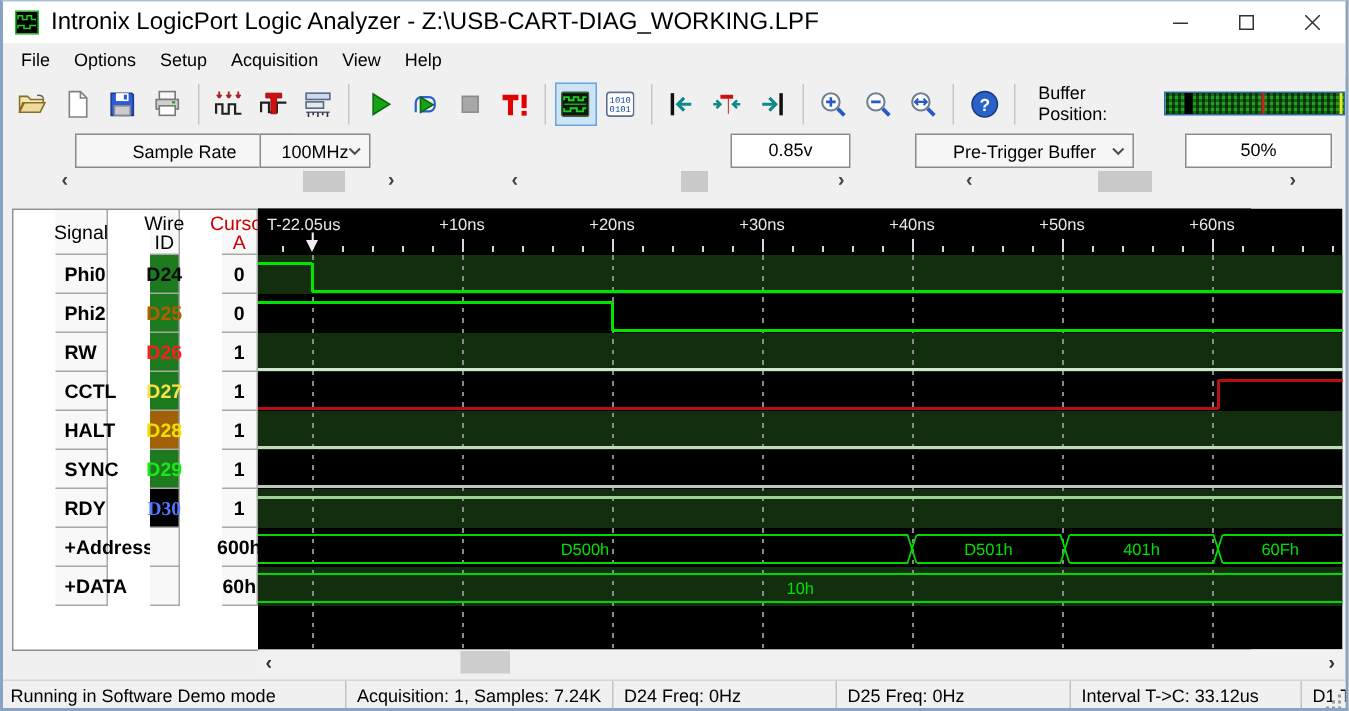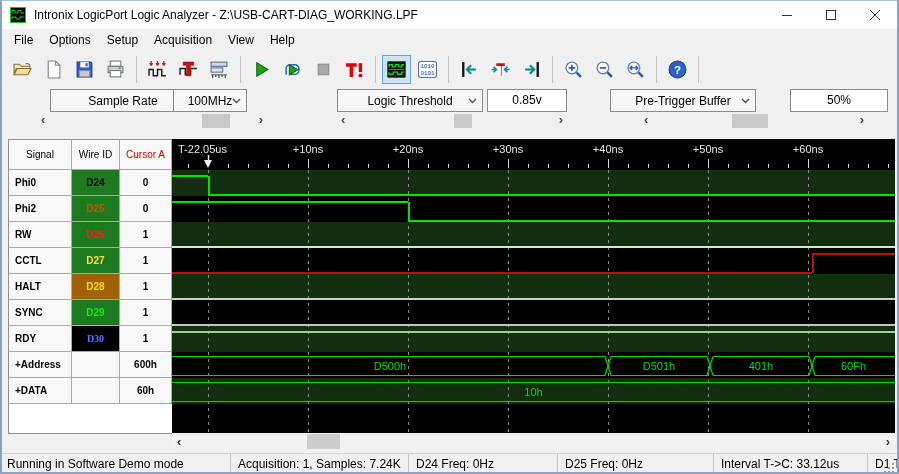--- a/index.html
+++ b/index.html
@@ -2,21 +2,21 @@
 <html><head>
 <meta charset="utf-8">
 <style>
   html,body{margin:0;padding:0;background:#c0c0c0;}
   .window{position:relative;width:899px;height:474px;background:#f0f0f0;
     font-family:"Liberation Sans",sans-serif;overflow:hidden;box-sizing:border-box;
     border-top:1px solid #a8c0d8;border-left:2px solid #88a4c0;border-right:2px solid #88a4c0;border-bottom:2px solid #88a4c0;}
   
   .titlebar{position:absolute;left:0;top:0;width:100%;height:28px;background:#ffffff;display:flex;align-items:center;}
   .titlebar .appico{margin:0 8px 0 8px;display:flex;}
-  .title-text{font-size:12px;color:#000;white-space:nowrap;}
+  .title-text{font-size:16px;color:#000;white-space:nowrap;}
   .capbtns{position:absolute;right:0;top:0;height:28px;display:flex;}
   .cap{width:44px;height:28px;display:flex;align-items:center;justify-content:center;}
   
   .menubar{position:absolute;left:0;top:28px;width:100%;height:22px;background:#f0f0f0;display:flex;align-items:center;padding-left:4px;box-sizing:border-box;}
   .menu-item{font-size:12px;color:#000;padding:2px 8px;}
   
   .toolbar{position:absolute;left:0;top:50px;width:100%;height:36px;display:flex;align-items:center;padding-left:5px;box-sizing:border-box;}
   .tb-btn{width:27px;height:27px;display:flex;align-items:center;justify-content:center;border:1px solid transparent;margin:0 1px;}
   .tb-btn.active{background:#cde4f7;border:1px solid #66a7dd;}
   .tb-sep{width:1px;height:27px;background:#c6c6c6;margin:0 5px;}
@@ -36,21 +36,21 @@
      display:flex;align-items:center;justify-content:center;font-size:12px;color:#000;}
   .combo .chev{position:absolute;right:5px;top:3px;}
   .editbox{position:absolute;top:88px;height:23px;background:#fff;border:1px solid #8a8a8a;box-sizing:border-box;
      font-size:12px;text-align:center;line-height:21px;color:#000;}
   .mini{position:absolute;top:113px;height:14px;}
   .mini .ar{position:absolute;top:-1px;font-size:13px;font-weight:bold;color:#444;line-height:14px;}
   .mini .thumb{position:absolute;top:0;height:14px;background:#c9c9c9;}
   
   .sigtable{position:absolute;left:6px;top:138px;width:165px;height:295px;background:#fff;border:1px solid #909090;box-sizing:border-box;}
   .trow{display:grid;grid-template-columns:63px 48px 52px;}
-  .cell{border-right:1px solid #a8a8a8;border-bottom:1px solid #a8a8a8;display:flex;align-items:center;font-size:10px;color:#000;box-sizing:border-box;background:#f8f8f8;}
+  .cell{border-right:1px solid #a8a8a8;border-bottom:1px solid #a8a8a8;display:flex;align-items:center;font-size:13px;color:#000;box-sizing:border-box;background:#f8f8f8;margin-left:28px;}
   .hrow .cell{height:30px;justify-content:center;text-align:center;line-height:13px;}
   .drow .cell{height:26px;font-weight:bold;}
   .c-sig{padding-left:6px;}
   .c-wire,.c-cur{justify-content:center;}
   .hdr-cursor{color:#cc0000;}
   
   .wavewrap{position:absolute;left:170px;top:138px;width:662px;height:294px;background:#000;}
   
   .hscroll{position:absolute;left:170px;top:432px;width:723px;height:17px;background:#f1f1f1;}
   .hs-ar{position:absolute;top:0;font-size:13px;font-weight:bold;color:#333;line-height:17px;}
@@ -252,36 +252,38 @@
         </svg>
       </span>
     <span class="tb-sep"></span>
     <span class="tb-btn">
         <svg class="ti" viewBox="0 0 18 18">
           <circle cx="9" cy="9" r="8" fill="#2b62c9" stroke="#1a3a80"></circle>
           <text x="9" y="13" font-size="11" font-weight="bold" text-anchor="middle" fill="#fff">?</text>
         </svg>
       </span>
     <span class="tb-sep"></span>
+    <span class="bufwrap">
+      <span class="buflabel">Buffer Position:</span>
+      <span class="buffer-slider">
+        <span class="buf-marker"></span>
+        <span class="buf-trig"></span>
+        <span class="buf-end"></span>
+      </span>
+    </span>
   </div>
 
   <div class="combo" style="left:48px;width:146px;">
     <span>Sample Rate</span>
     <span class="chev"><svg width="9" height="6">
           <path d="M1 1l3.5 3.5L8 1" fill="none" stroke="#505050" stroke-width="1.4"></path>
         </svg></span>
   </div>
   <div class="combo" style="left:171px;width:74px;">
     <span>100MHz</span>
-    <span class="chev"><svg width="9" height="6">
-          <path d="M1 1l3.5 3.5L8 1" fill="none" stroke="#505050" stroke-width="1.4"></path>
-        </svg></span>
-  </div>
-  <div class="combo" style="left:335px;width:146px;">
-    <span>Logic Threshold</span>
     <span class="chev"><svg width="9" height="6">
           <path d="M1 1l3.5 3.5L8 1" fill="none" stroke="#505050" stroke-width="1.4"></path>
         </svg></span>
   </div>
   <div class="editbox" style="left:485px;width:80px;">0.85v</div>
   <div class="combo" style="left:608px;width:146px;">
     <span>Pre-Trigger Buffer</span>
     <span class="chev"><svg width="9" height="6">
           <path d="M1 1l3.5 3.5L8 1" fill="none" stroke="#505050" stroke-width="1.4"></path>
         </svg></span>

